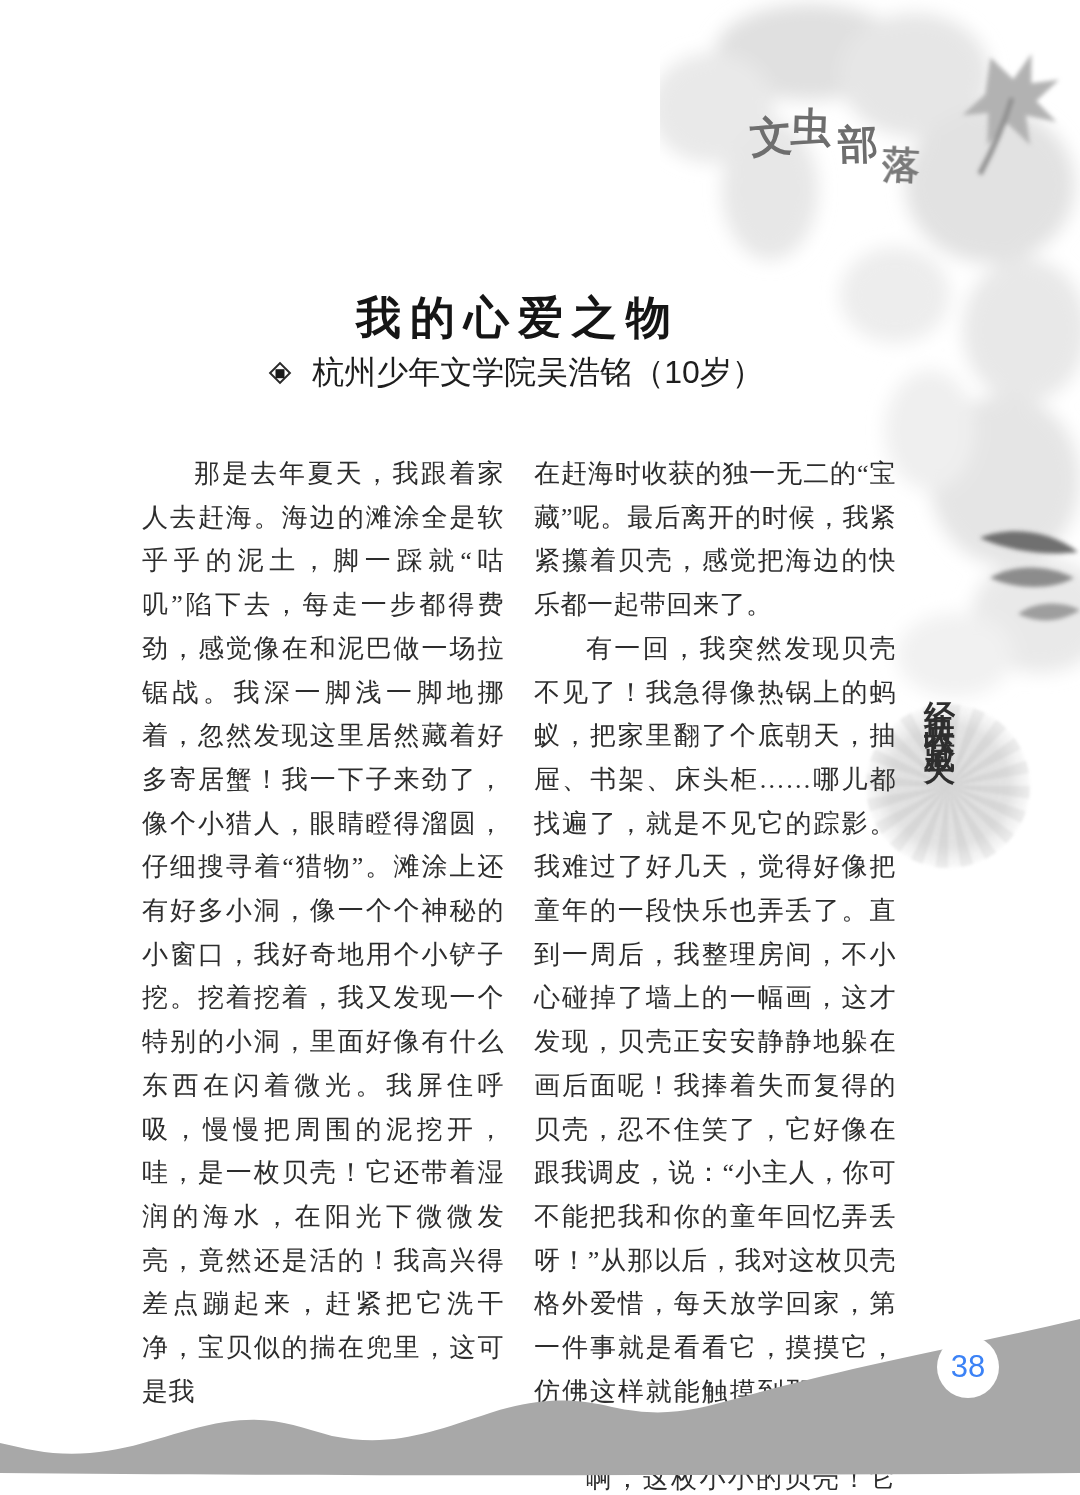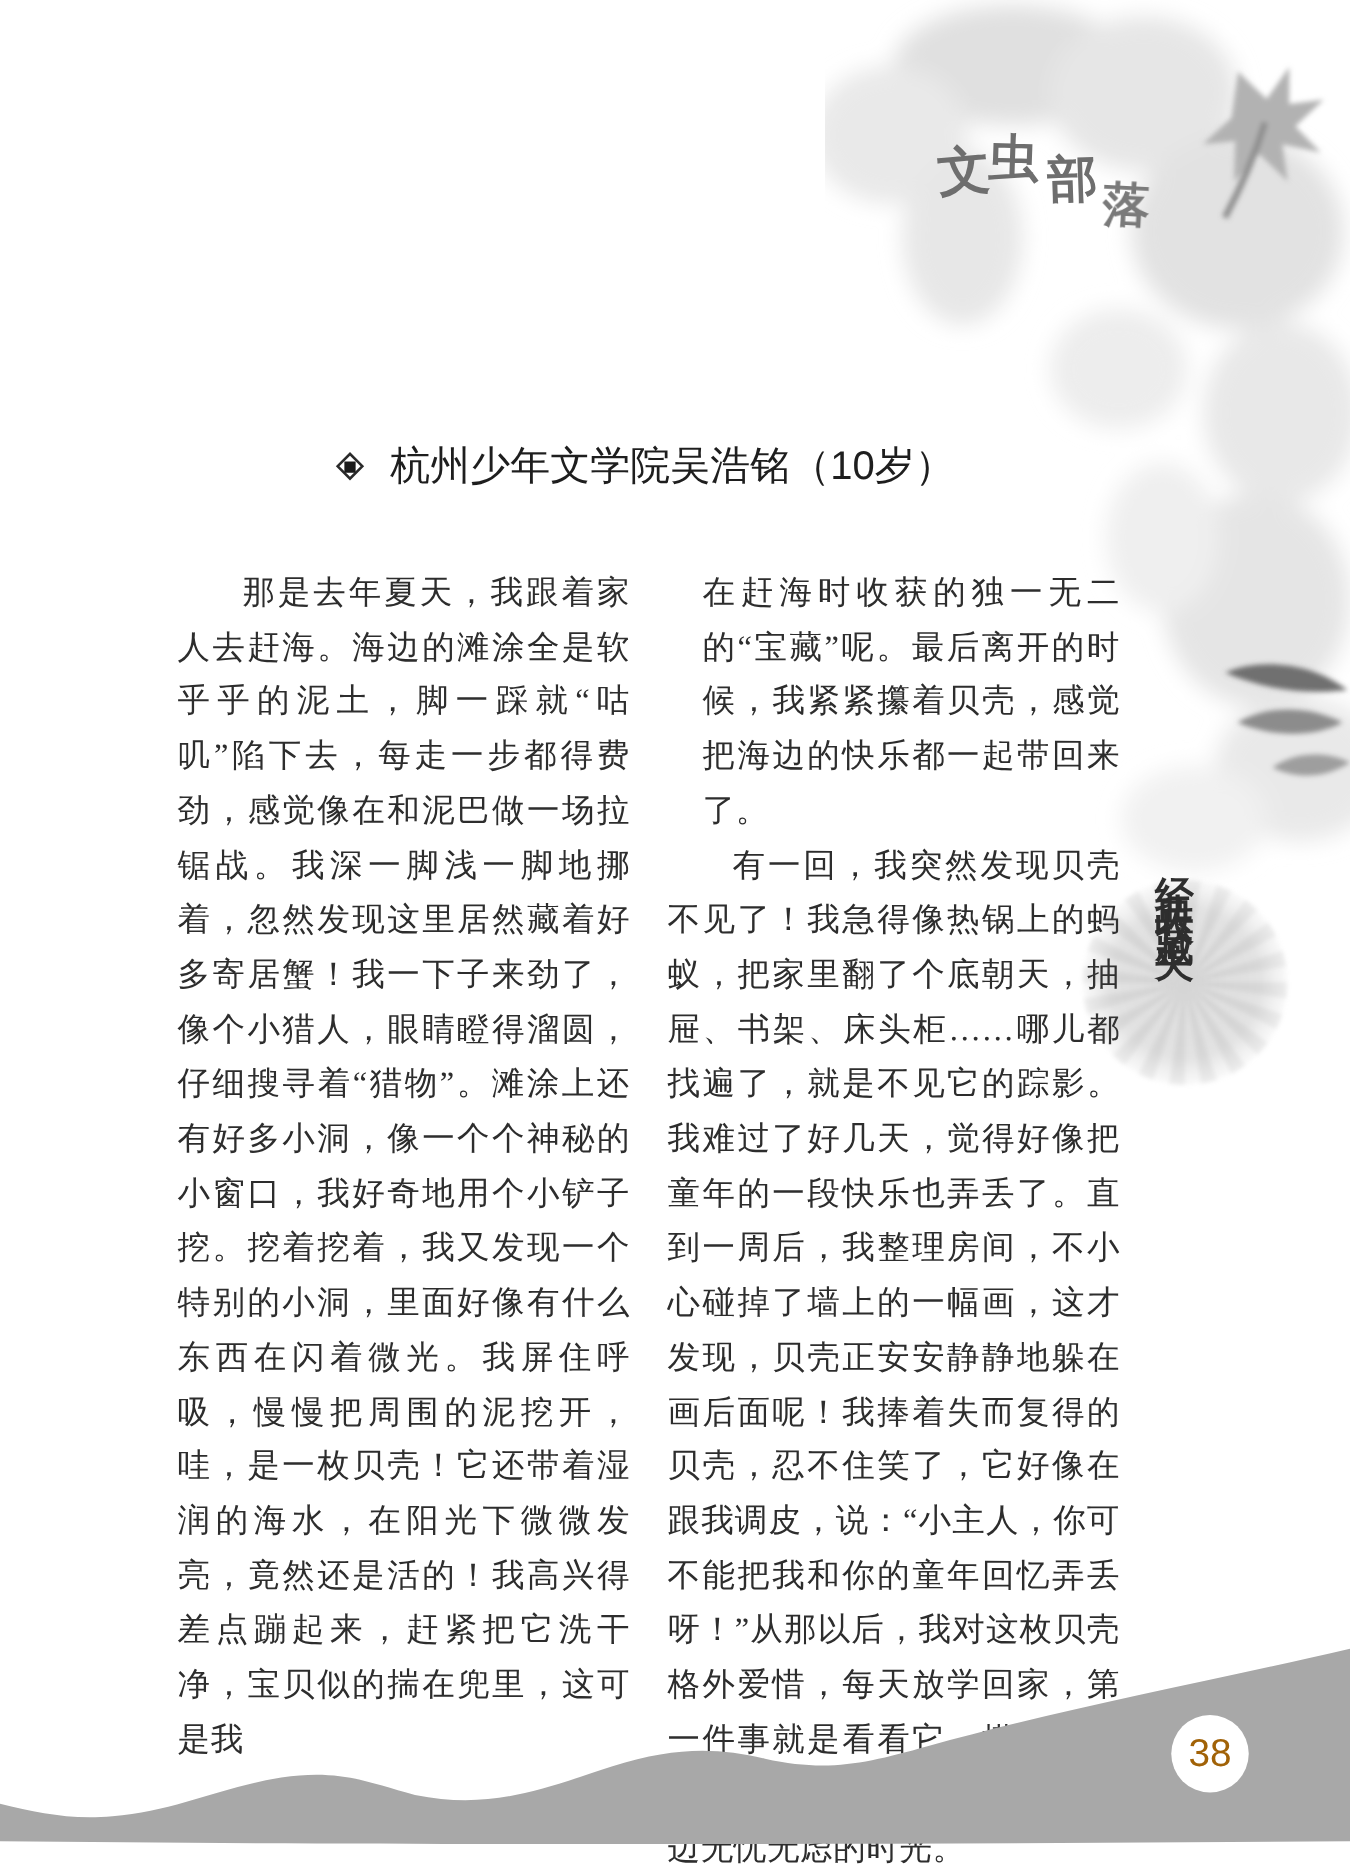--- a/index.html
+++ b/index.html
@@ -85,21 +85,21 @@
     color: #2d2d2d;
   }
   .col {
     width: 362px;
     font-size: 26px;
     line-height: 43.7px;
     text-align: justify;
     letter-spacing: 0.5px;
   }
   .col p { margin: 0; text-indent: 2em; }
-  .col p.cont { text-indent: 0; margin-left: 28px; }
+  .col p.cont { text-indent: 0; }
 
   
   .side-circle {
     position: absolute;
     left: 866px;
     top: 704px;
     width: 164px;
     height: 164px;
     border-radius: 50%;
     background:
@@ -122,31 +122,31 @@
   
   .wave-svg {
     position: absolute;
     left: 0;
     bottom: 0;
     pointer-events: none;
   }
   .page-number {
     position: absolute;
     left: 937px;
-    top: 1372px;
+    top: 1336px;
     width: 62px;
     height: 62px;
     border-radius: 50%;
     background: #ffffff;
     display: flex;
     align-items: center;
     justify-content: center;
     font-family: "Liberation Sans", sans-serif;
     font-size: 31px;
-    color: #a16207;
+    color: #3b82f6;
   }
 </style>
 </head>
 <body>
 
 <div class="page">
 
   <svg class="decor-svg" width="420" height="980" viewBox="0 0 420 980">
     <defs>
       <filter id="soft" x="-60%" y="-60%" width="220%" height="220%">
@@ -182,20 +182,21 @@
     </g>
   </svg>
 
   <div>
     <span class="masthead-char mc0">文</span>
     <span class="masthead-char mc1">虫</span>
     <span class="masthead-char mc2">部</span>
     <span class="masthead-char mc3">落</span>
   </div>
 
+  <h1 class="article-title">我的心爱之物</h1>
 
   <div class="byline">
     <span class="byline-icon">
       <span class="byline-icon-inner"></span>
     </span>
     <span>杭州少年文学院</span>
     <span class="byline-author">吴浩铭（10岁）</span>
   </div>
 
   <div class="columns">

